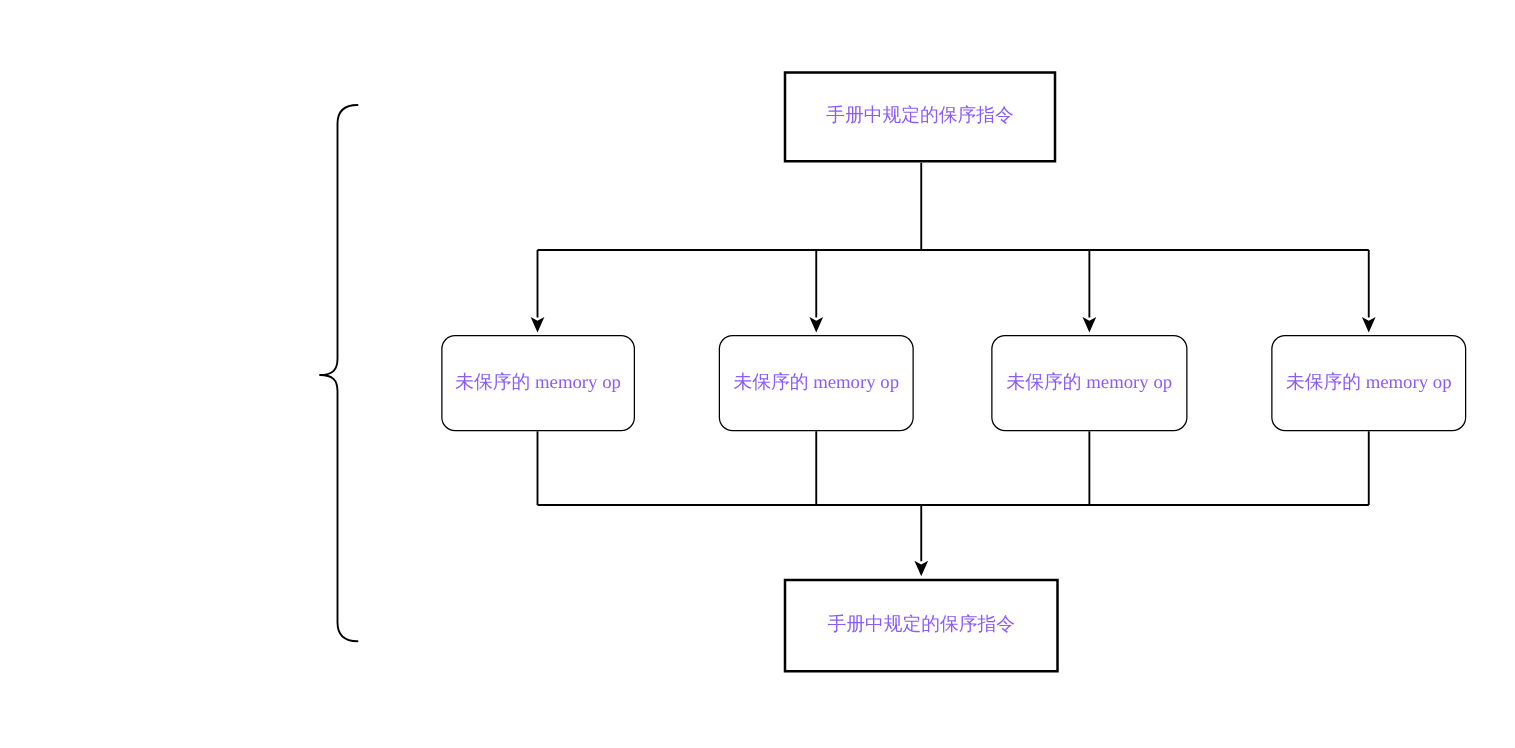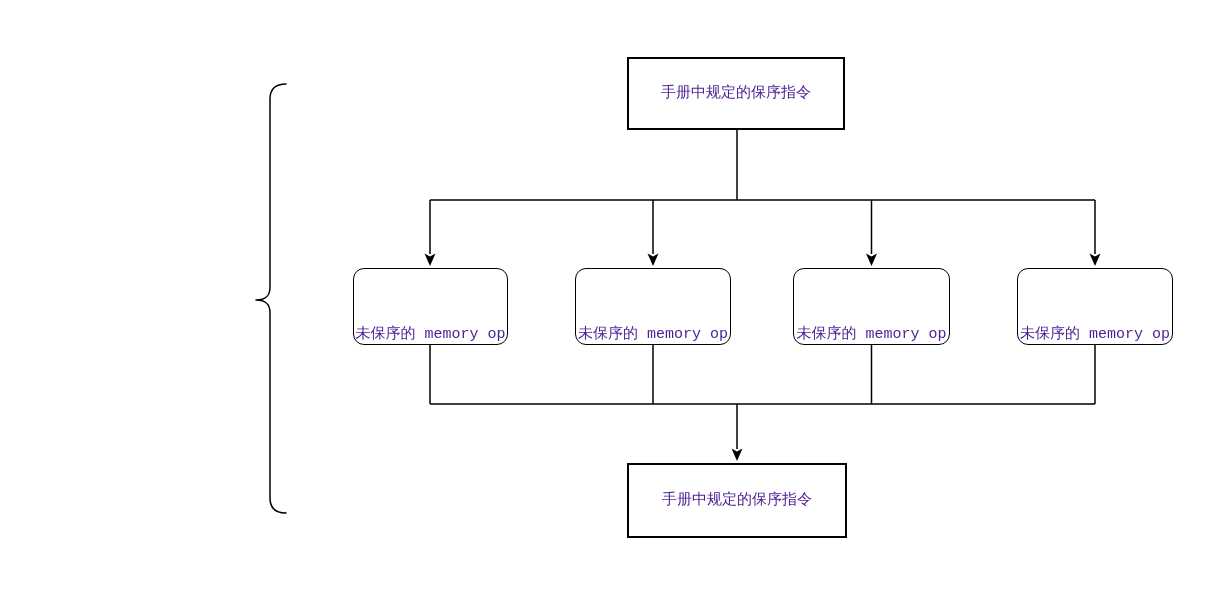--- a/index.html
+++ b/index.html
@@ -5,22 +5,22 @@
   html, body {
     margin: 0;
     padding: 0;
     background: #ffffff;
   }
   .canvas {
     position: relative;
     width: 1212px;
     height: 598px;
     background: #ffffff;
-    font-family: Liberation Mono, monospace;
-    color: #4c1d95;
+    font-family: Liberation Serif, serif;
+    color: #8b5cf6;
     overflow: hidden;
   }
   .edges {
     position: absolute;
     left: 0;
     top: 0;
     width: 1212px;
     height: 598px;
   }
   .node {
@@ -31,21 +31,20 @@
     align-items: center;
     justify-content: center;
     text-align: center;
     font-size: 15px;
     line-height: 1.3;
     box-sizing: border-box;
   }
   .node.rounded {
     border-width: 1.5px;
     border-radius: 11px;
-    align-items: flex-end;
   }
   .node-top    { left: 627px; top: 57px;  width: 218px; height: 73px; }
   .node-bottom { left: 627px; top: 463px; width: 220px; height: 75px; }
   .node-op1 { left: 353px;  top: 268px; width: 155px; height: 77px; }
   .node-op2 { left: 575px;  top: 268px; width: 156px; height: 77px; }
   .node-op3 { left: 793px;  top: 268px; width: 157px; height: 77px; }
   .node-op4 { left: 1017px; top: 268px; width: 156px; height: 77px; }
   .brace-label {
     position: absolute;
     left: 40px;

